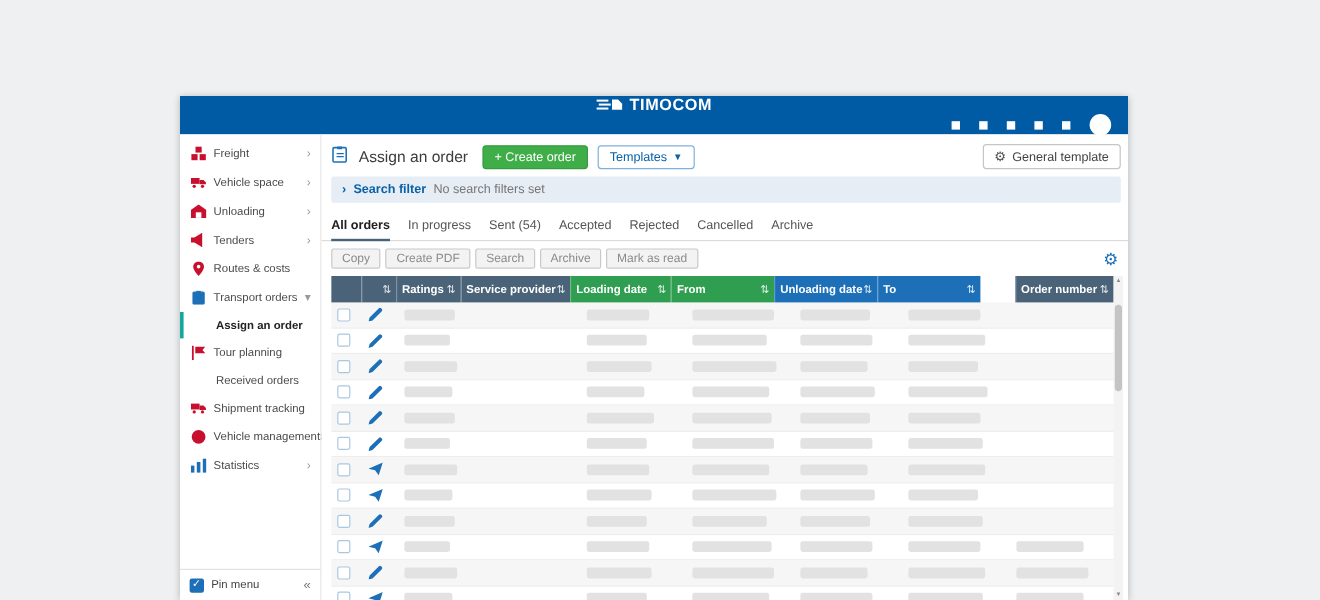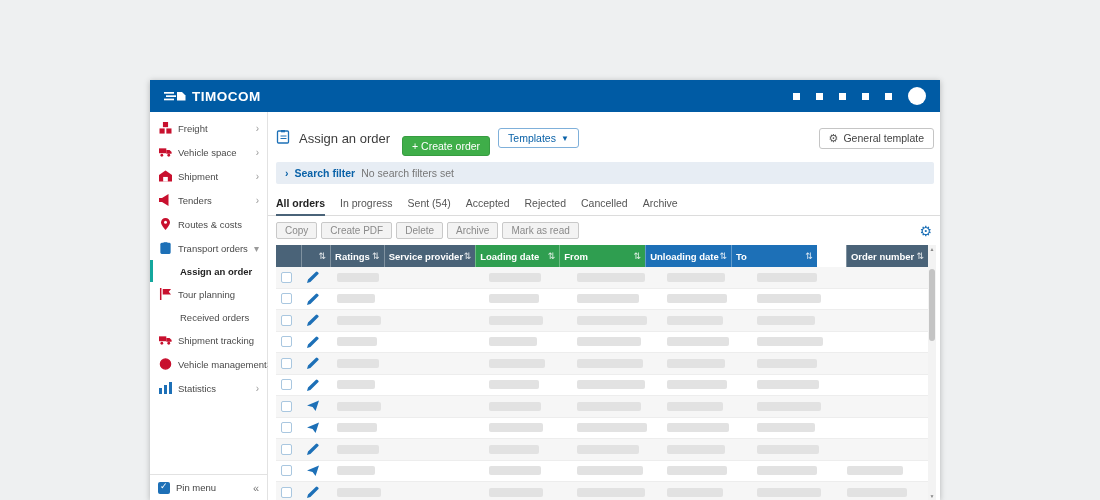--- a/index.html
+++ b/index.html
@@ -3,21 +3,21 @@
 <meta charset="utf-8">
 <style>
   * { margin:0; padding:0; box-sizing:border-box; }
   body { font-family:"Liberation Sans", sans-serif; }
   .canvas { position:relative; width:1100px; height:500px; background:#eef0f1; overflow:hidden; }
   .window { position:absolute; left:150px; top:80px; width:790px; height:420px; background:#fff;
             box-shadow:0 1px 6px rgba(0,0,0,.25); }
 
   
   .topbar { position:absolute; left:0; top:0; right:0; height:32px; background:#005BA4;
-            display:flex; align-items:center; padding:0 14px; }
+            display:flex; align-items:center; padding:0 14px;flex-direction:column; }
   .logo { display:flex; align-items:center; gap:6px; color:#fff; font-weight:bold;
           font-size:13.5px; letter-spacing:.5px; }
   .logo svg { width:22px; height:13px; }
   .topbar-right { margin-left:auto; display:flex; align-items:center; gap:16px; }
   .tb-square { width:7px; height:7px; background:#fff; display:inline-block; }
   .tb-circle { width:18px; height:18px; background:#fff; border-radius:50%; display:inline-block; }
 
   
   .sidebar { position:absolute; left:0; top:32px; bottom:0; width:118px; background:#fff;
              border-right:1px solid #e2e2e2; }
@@ -36,21 +36,21 @@
   .pin-cbx::after { content:"✓"; position:absolute; left:2px; top:-1px; color:#fff; font-size:9px; }
   .collapse { margin-left:auto; color:#777; font-size:11px; }
 
   
   .main { position:absolute; left:118px; top:32px; right:0; bottom:0; background:#fff;
           display:flex; flex-direction:column; overflow:hidden; }
   .header-bar { display:flex; align-items:center; gap:8px; padding:8px 6px 4px 8px; }
   .title-icon svg { width:15px; height:15px; }
   .page-title { font-size:13px; color:#3c3c3c; margin-right:4px; }
   .btn { font-family:inherit; font-size:10.5px; border-radius:3px; padding:3px 9px; cursor:pointer; }
-  .btn-green { background:#3fae49; border:1px solid #379c41; color:#fff;margin-top:16px; }
+  .btn-green { background:#3fae49; border:1px solid #379c41; color:#fff; }
   .btn-outline { background:#fff; border:1px solid #7fb0da; color:#0a62a8; display:flex;
                  align-items:center; gap:5px; }
   .caret { font-size:8px; }
   .btn-right { margin-left:auto; background:#fff; border:1px solid #c5c5c5; color:#444;
                display:flex; align-items:center; gap:5px; }
   .gear { font-size:11px; color:#555; }
 
   .search-filter { margin:2px 6px 0 8px; height:22px; background:#e7edf4; border-radius:2px;
                    display:flex; align-items:center; gap:6px; padding:0 9px; font-size:10.5px; }
   .sf-chev, .sf-label { color:#0a62a8; font-weight:bold; }
@@ -141,21 +141,21 @@
             <span class="sb-label">Vehicle space</span>
             <span class="sb-chev">›</span>
           </div>
           <div class="sb-item">
             <span class="sb-icon" style="color: rgb(200, 16, 46);">
               <svg viewBox="0 0 14 12">
                 <path d="M0 5 7 0l7 5v7H0z"></path>
                 <rect x="4.5" y="7" width="5" height="5" fill="#fff"></rect>
               </svg>
             </span>
-            <span class="sb-label">Shipment</span>
+            <span class="sb-label">Unloading</span>
             <span class="sb-chev">›</span>
           </div>
           <div class="sb-item">
             <span class="sb-icon" style="color: rgb(200, 16, 46);">
               <svg viewBox="0 0 13 12">
                 <path d="M0 4h3l6.5-4v12L3 8H0z"></path>
               </svg>
             </span>
             <span class="sb-label">Tenders</span>
             <span class="sb-chev">›</span>
@@ -270,21 +270,21 @@
           <div class="tab">Accepted</div>
           <div class="tab">Rejected</div>
           <div class="tab">Cancelled</div>
           <div class="tab">Archive</div>
         </div>
 
       <div class="action-bar">
         <span style="display:flex;gap:4px;">
             <button class="tbtn">Copy</button>
             <button class="tbtn">Create PDF</button>
-            <button class="tbtn">Delete</button>
+            <button class="tbtn">Search</button>
             <button class="tbtn">Archive</button>
             <button class="tbtn">Mark as read</button>
           </span>
         <span class="gear-blue">⚙</span>
       </div>
 
       <div class="table-wrap">
         <div class="thead">
             <div class="th hdr-slate" style="width: 26px;">
               <span class="th-label"></span>

